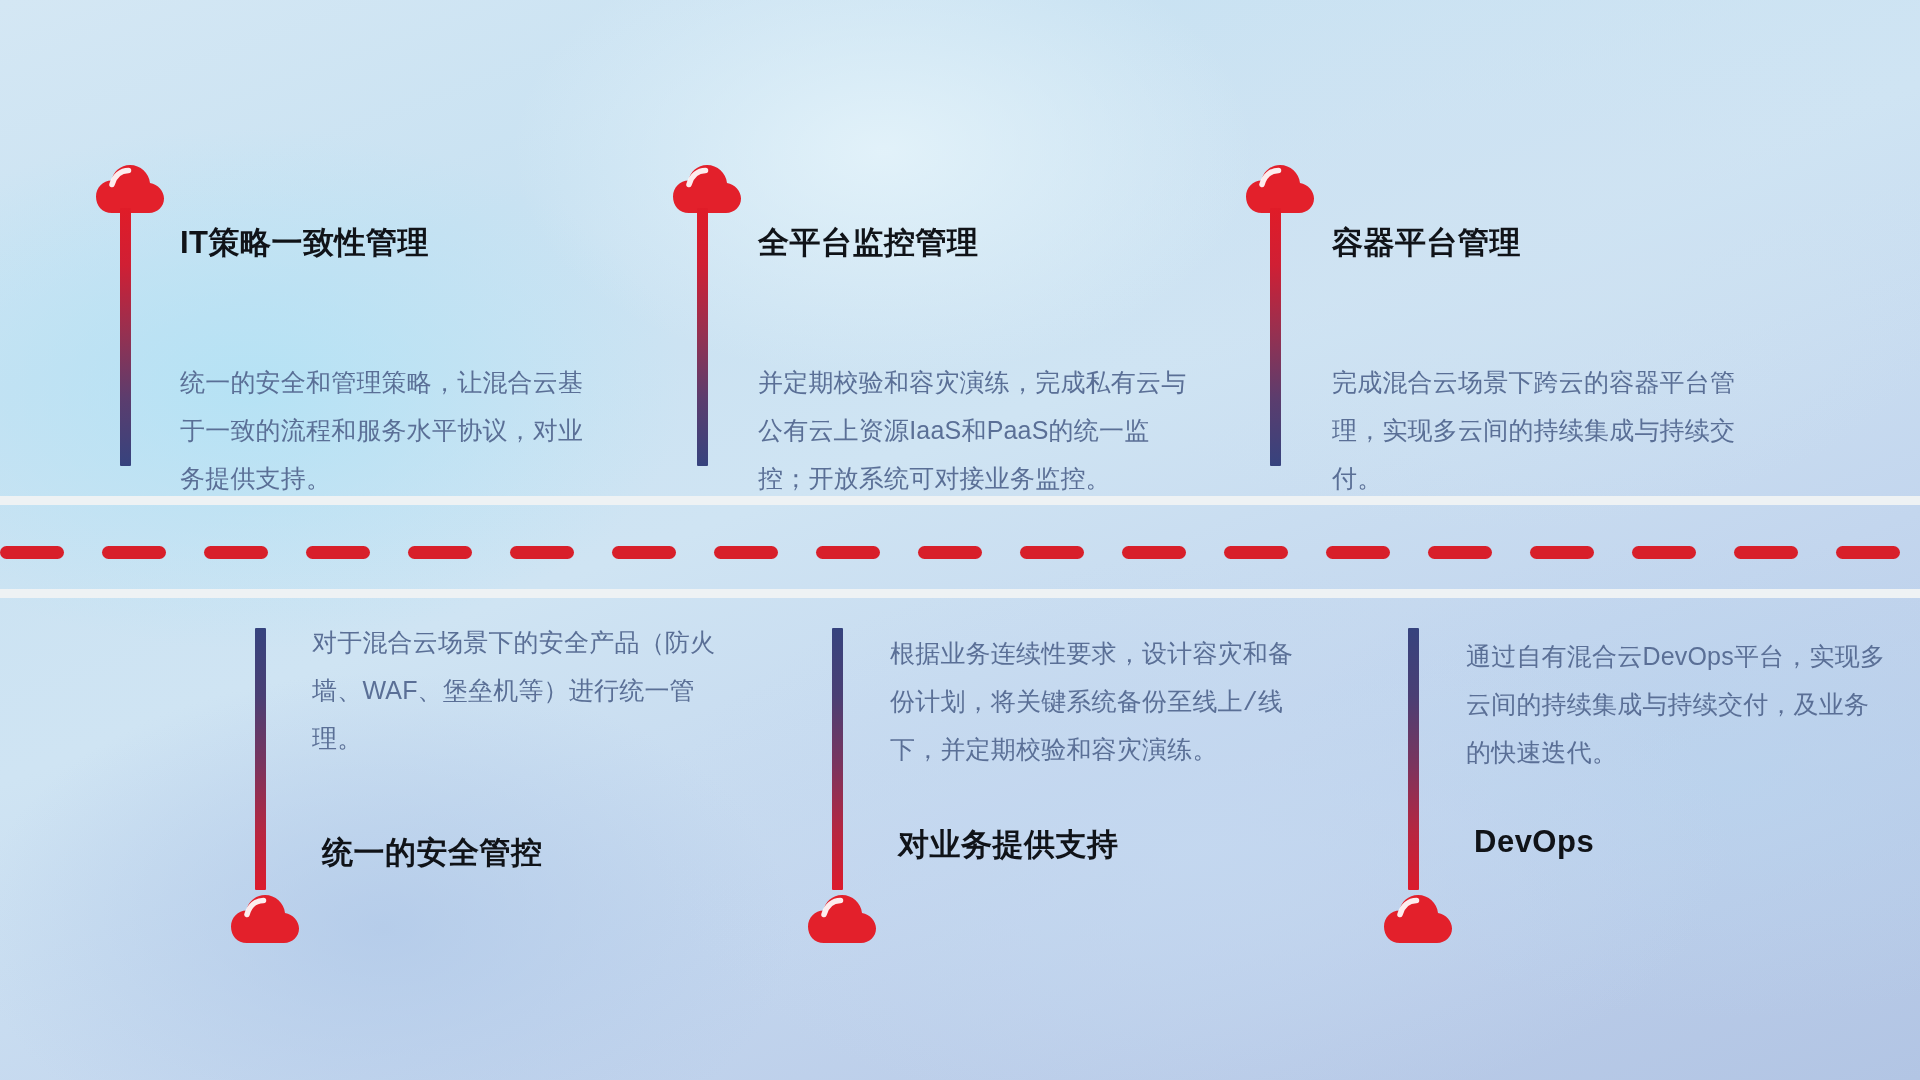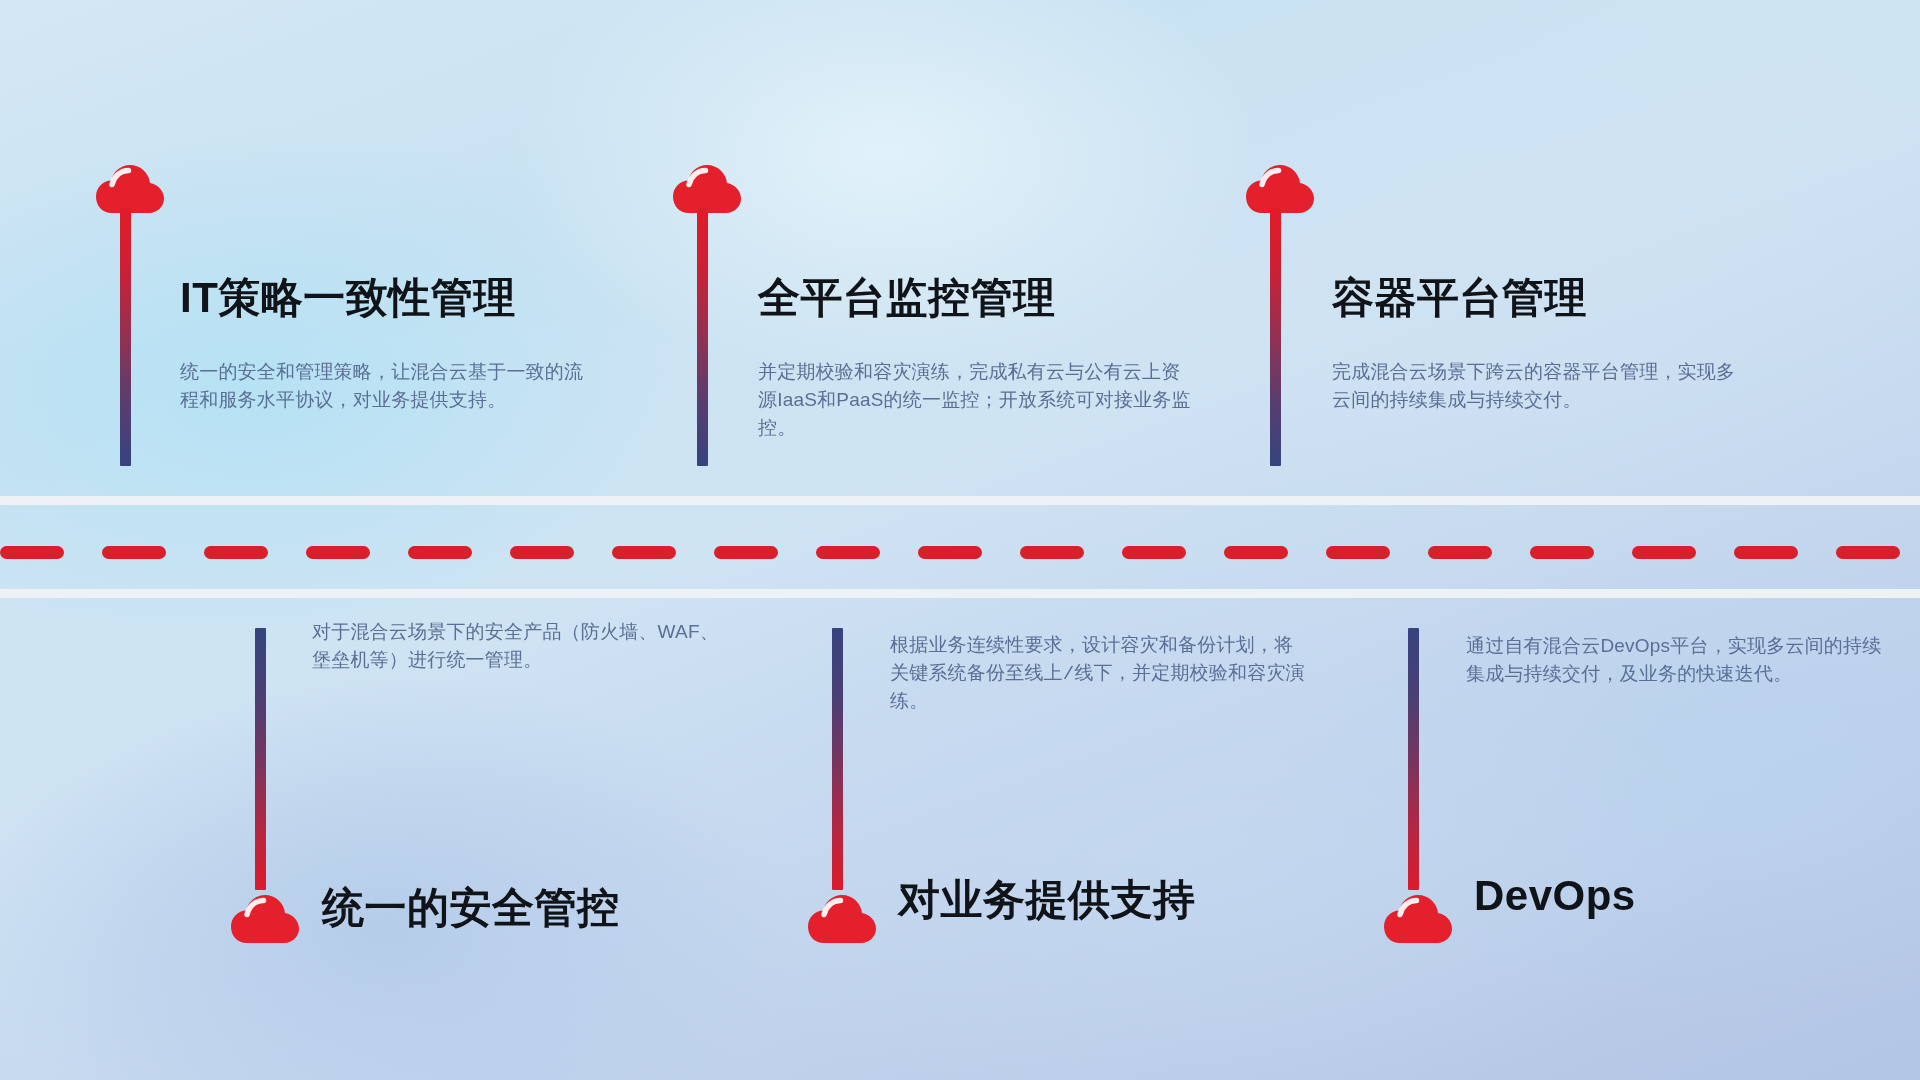--- a/index.html
+++ b/index.html
@@ -56,32 +56,31 @@
   }
   .stem-down {
     background:linear-gradient(180deg, #e01c28 0%, #d01f34 22%, #973050 48%, #5b3d6e 74%, #36437e 100%);
   }
   .stem-up {
     background:linear-gradient(180deg, #36437e 0%, #4a3f74 26%, #7a345e 52%, #b72640 78%, #dc1b2c 100%);
   }
 
   .heading {
     position:absolute;
-    font-size:42px;
+    font-size:31px;
     font-weight:bold;
     color:#101318;
     letter-spacing:0.5px;
     white-space:nowrap;
-    margin-top:48px;
   }
 
   .body {
     position:absolute;
-    font-size:19px;
-    line-height:28px;
+    font-size:25px;
+    line-height:48px;
     color:#5a6f96;
     width:380px;
     letter-spacing:0.2px;
   }
 </style>
 </head>
 <body>
 
 <div id="stage">
 

